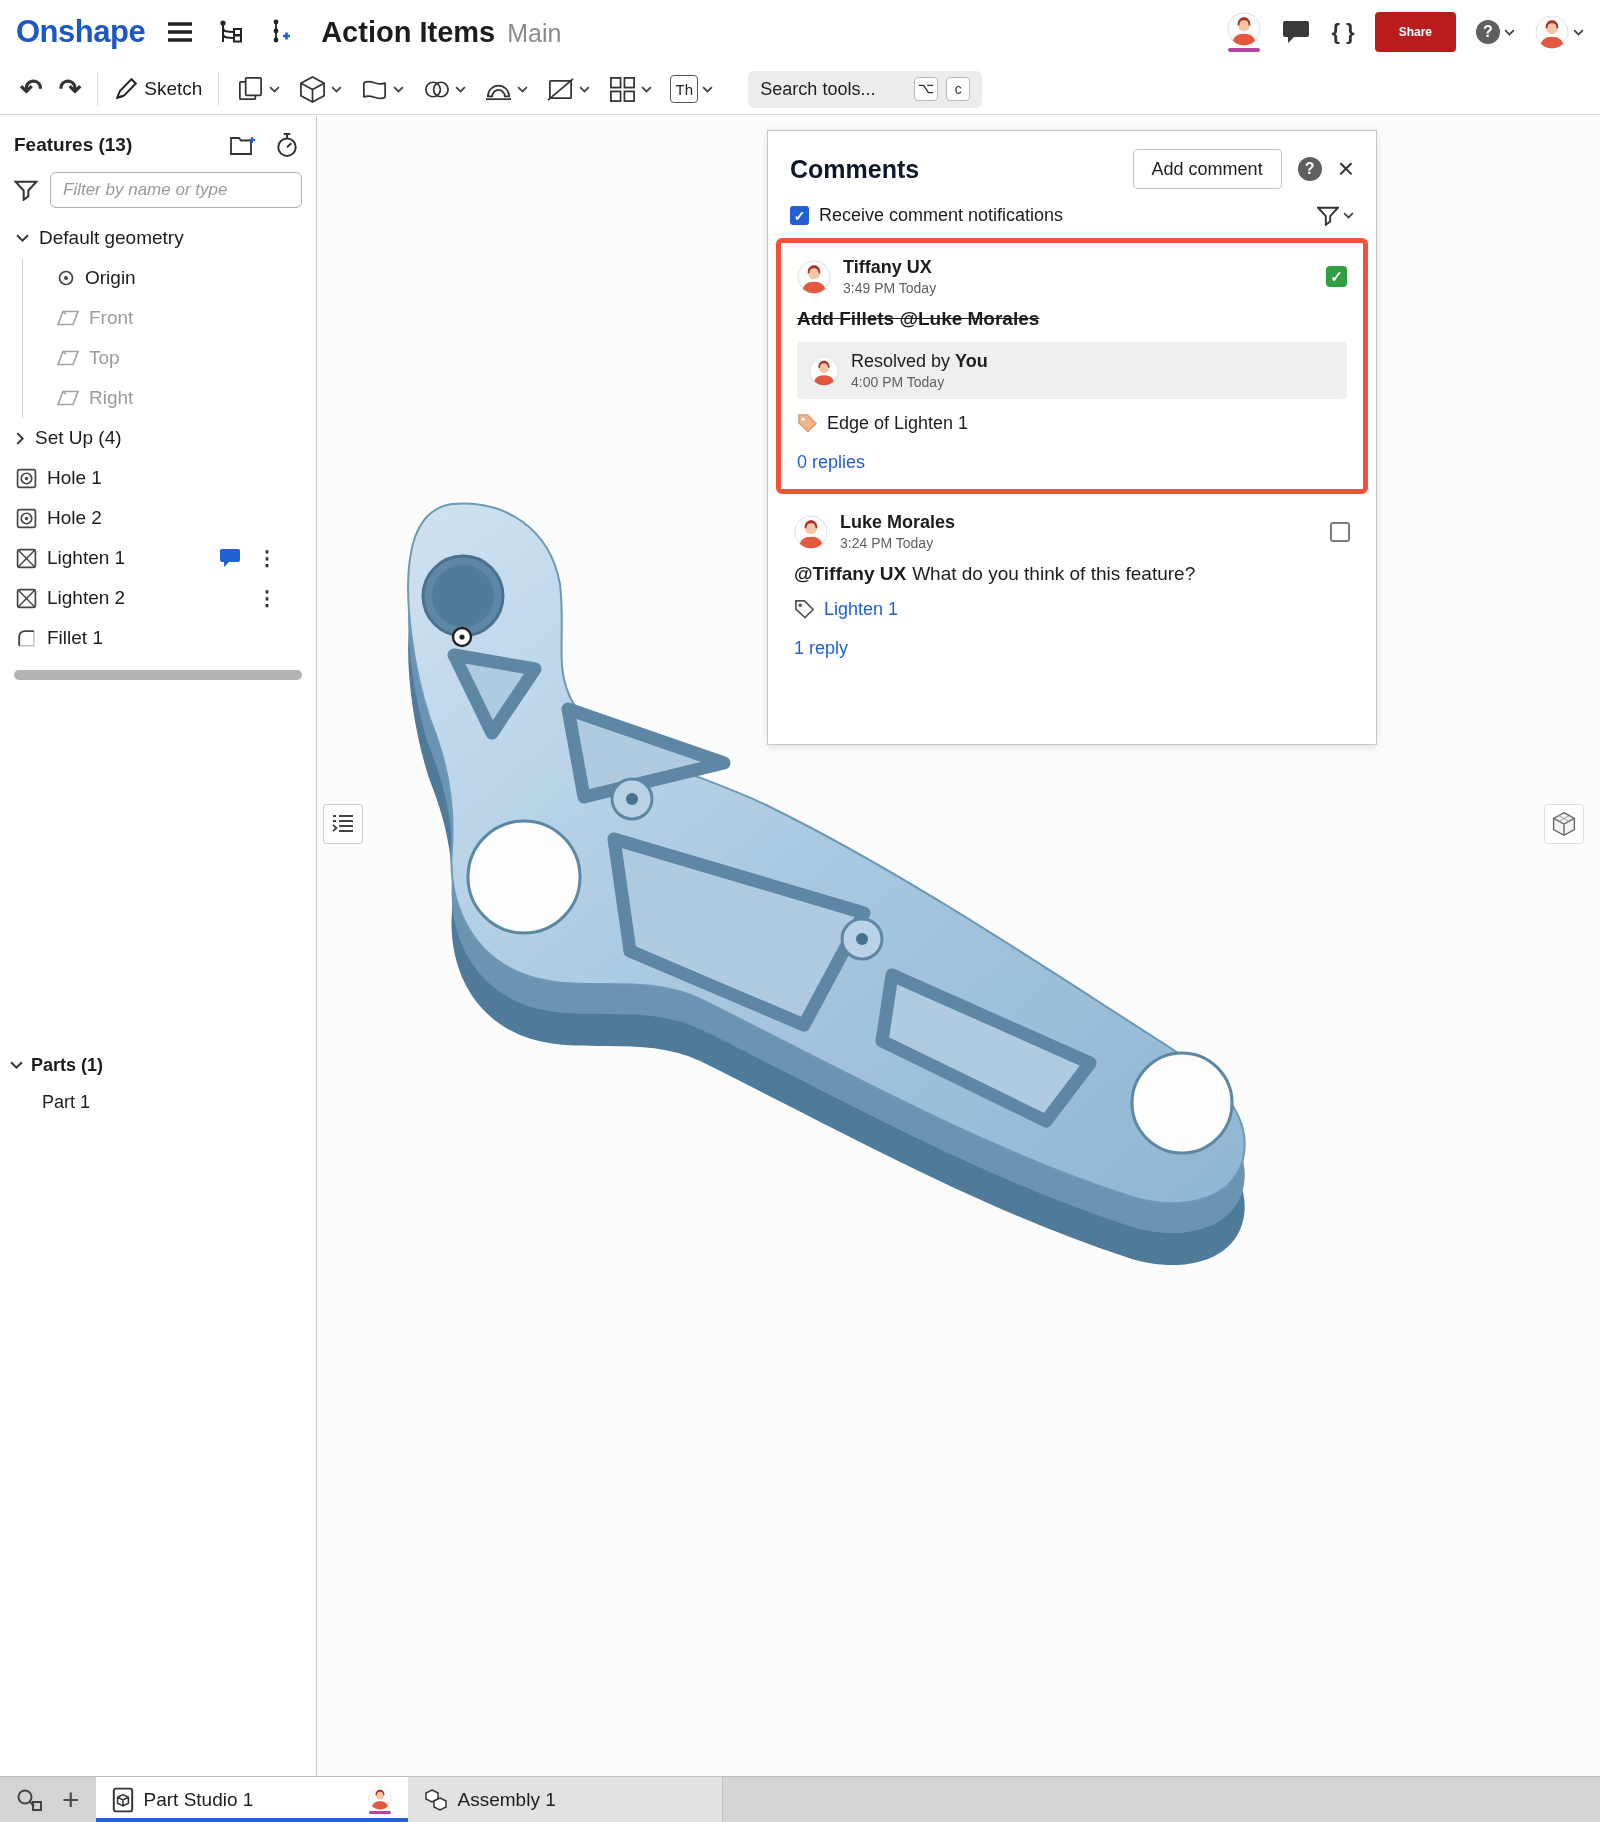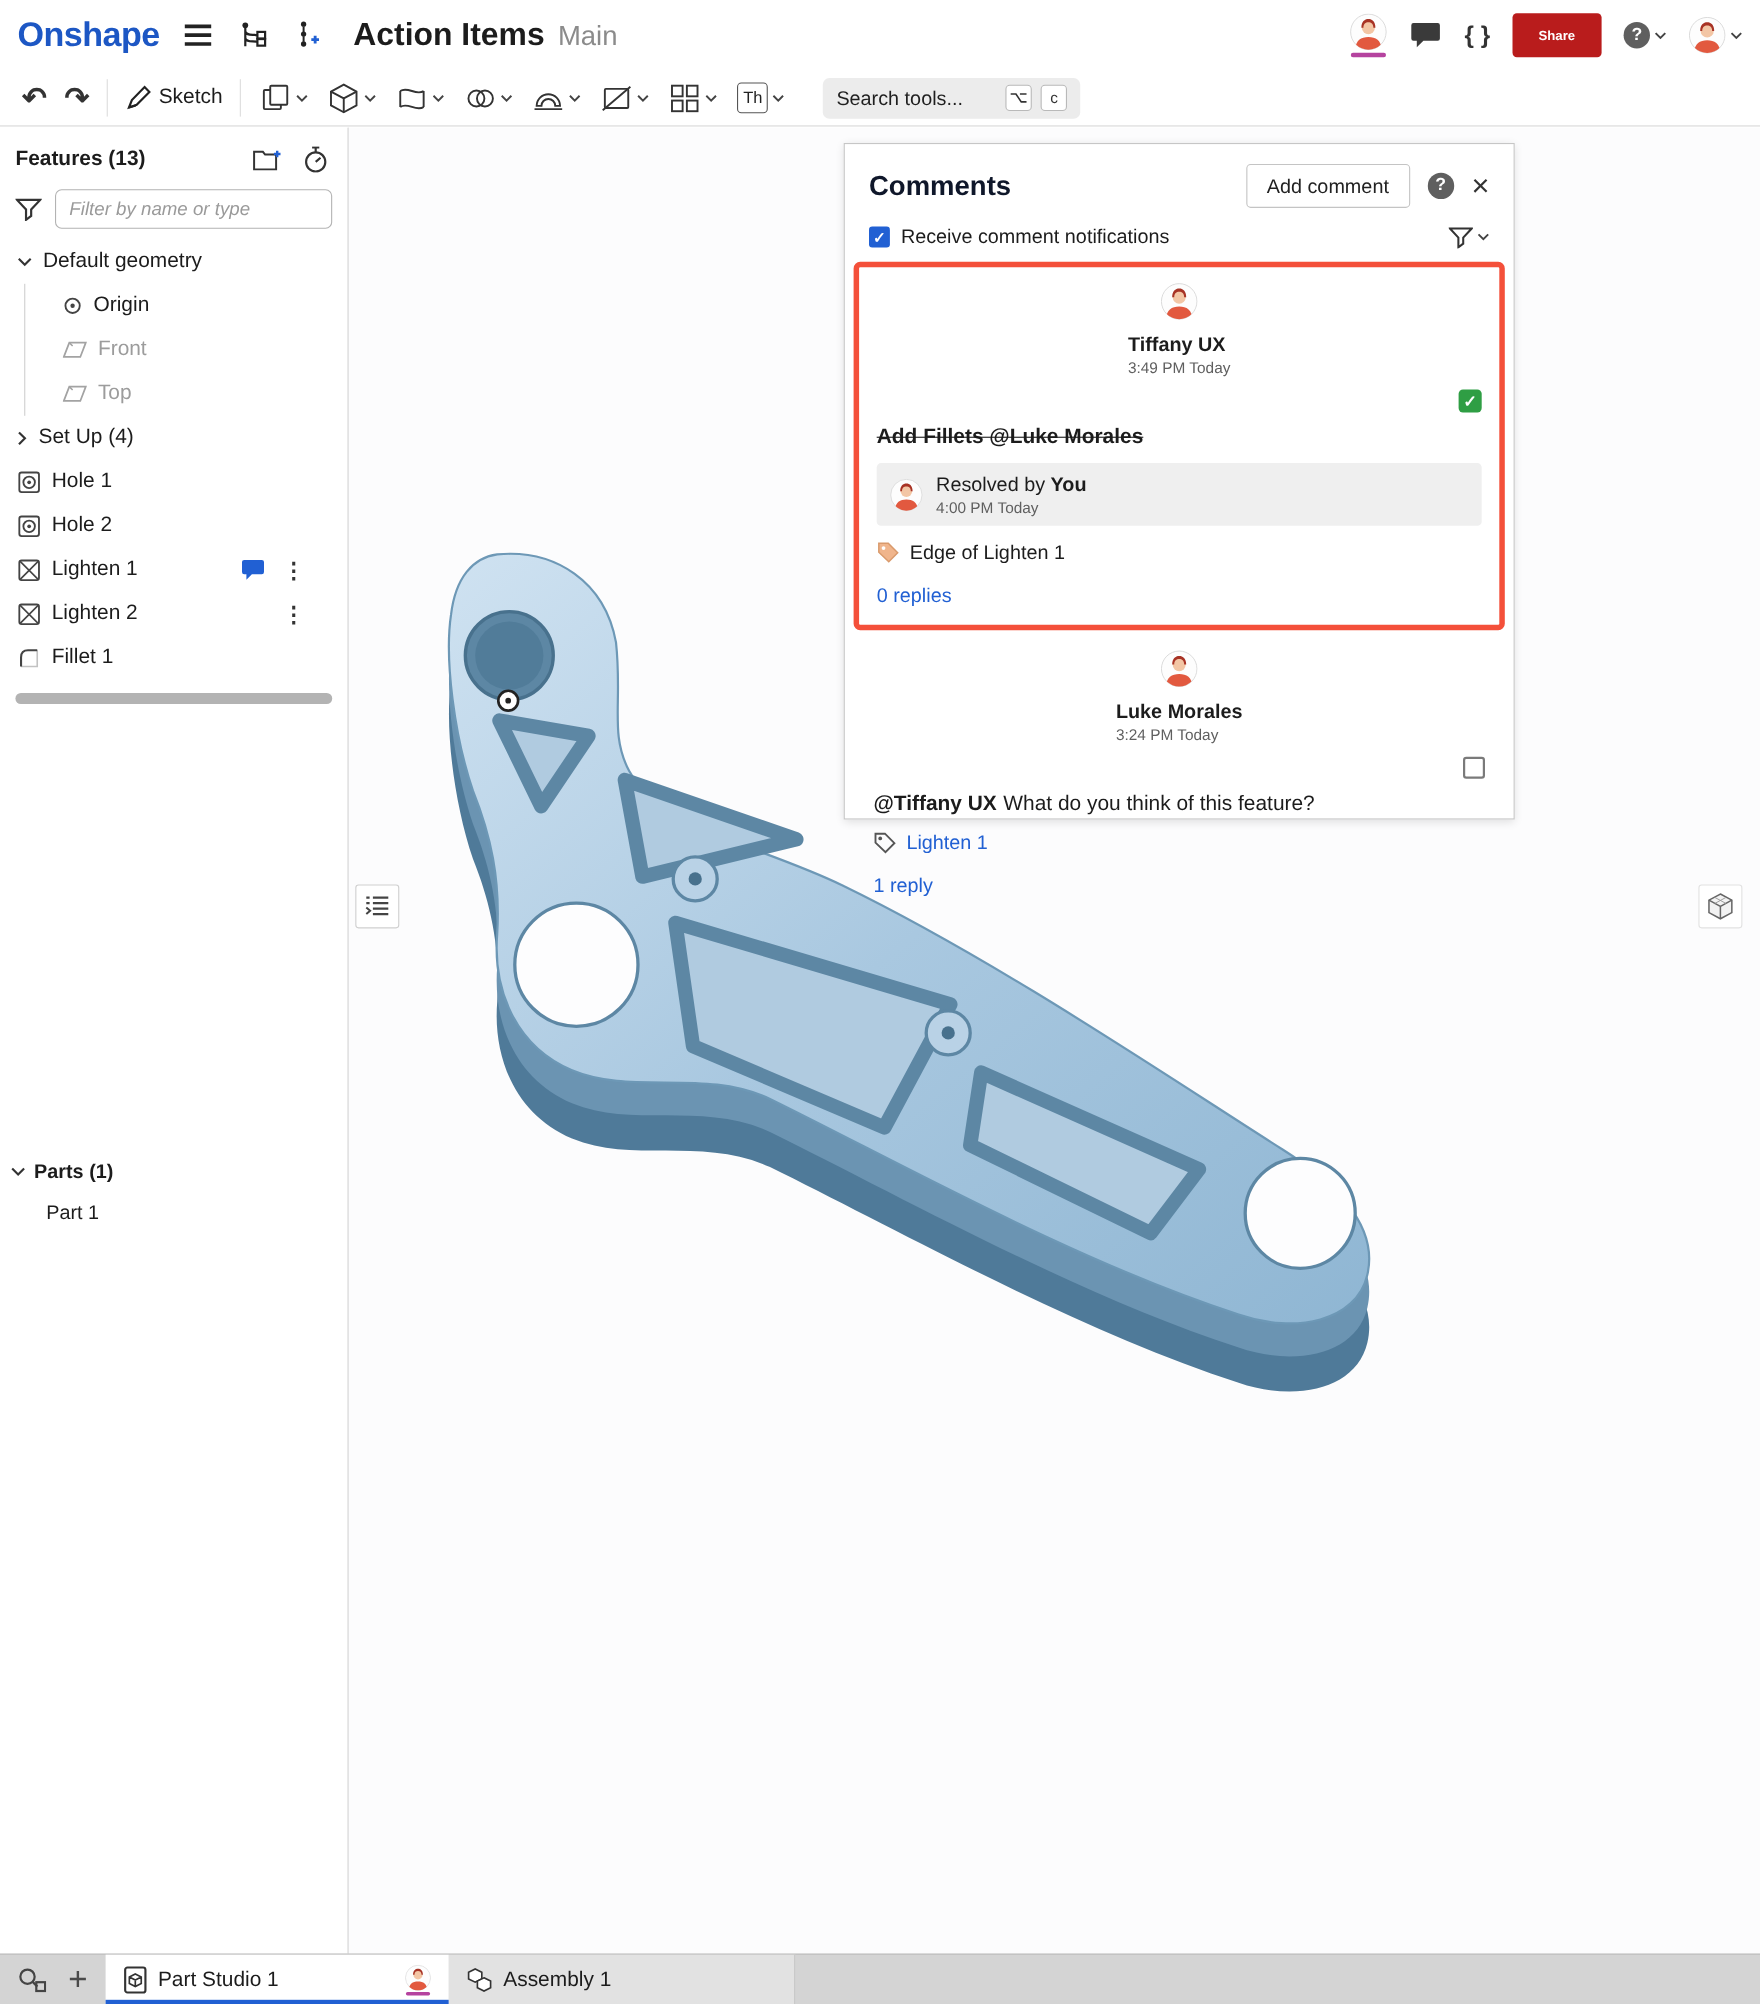--- a/index.html
+++ b/index.html
@@ -69,21 +69,21 @@
   .comments-panel { position:absolute; left:767px; top:130px; width:610px; height:615px; background:#fff; border:1px solid #c6c6c6; box-shadow:0 2px 8px rgba(0,0,0,.12); padding:18px 22px; z-index:5; }
   .cp-header { display:flex; align-items:center; gap:16px; }
   .cp-title { font-size:25px; font-weight:bold; color:#0f172a; flex:1; }
   .add-comment-btn { height:40px; border:1px solid #c4c4c4; background:#fff; border-radius:4px; font-size:18px; color:#222; padding:0 18px; cursor:pointer; font-family:"Liberation Sans", sans-serif; }
   .cp-close { font-size:28px; color:#333; line-height:1; cursor:pointer; }
   .notif-row { display:flex; align-items:center; gap:10px; margin-top:16px; }
   .checkbox-blue { width:19px; height:19px; background:#2160d3; border-radius:3px; color:#fff; font-size:14px; font-weight:bold; display:flex; align-items:center; justify-content:center; cursor:pointer; }
   .notif-label { font-size:18px; color:#1c1c1c; }
   .notif-right { margin-left:auto; display:flex; align-items:center; gap:4px; cursor:pointer; }
   .comment-highlight { margin:12px -14px 0 -14px; border:5px solid #f4503a; border-radius:6px; padding:14px 16px 16px 16px; }
-  .comment-head { display:flex; align-items:center; gap:12px;flex-direction:column; }
+  .comment-head { display:flex; align-items:center; gap:12px; }
   .author-col { display:flex; flex-direction:column; gap:2px; }
   .author-name { font-size:18px; font-weight:bold; color:#1c1c1c; }
   .comment-time { font-size:14px; color:#5f5f5f; }
   .head-check { margin-left:auto; }
   .check-green { width:21px; height:21px; background:#2f9e44; border-radius:4px; color:#fff; font-size:15px; font-weight:bold; display:flex; align-items:center; justify-content:center; cursor:pointer; }
   .check-empty { width:20px; height:20px; border:2px solid #7a7a7a; border-radius:3px; cursor:pointer; }
   .c-body { font-size:19px; margin-top:12px; color:#1c1c1c; }
   .resolved-body { font-weight:bold; text-decoration:line-through; }
   .resolved-box { margin-top:12px; background:#efefef; border-radius:4px; padding:9px 12px; display:flex; align-items:center; gap:12px; }
   .resolved-col { display:flex; flex-direction:column; gap:2px; font-size:18px; color:#1c1c1c; }
@@ -335,20 +335,27 @@
           <path d="M6 1.5 L9 4.5" stroke="#a3a3a3" stroke-width="1.4"></path>
         </svg>
       <span class="gray-label">Front</span>
     </div>
     <div class="tree-item">
       <svg width="22" height="16" viewBox="0 0 22 16">
           <path d="M6 1.5 H21 L16 14.5 H1 Z" fill="#fff" stroke="#a3a3a3" stroke-width="1.6"></path>
           <path d="M6 1.5 L9 4.5" stroke="#a3a3a3" stroke-width="1.4"></path>
         </svg>
       <span class="gray-label">Top</span>
+    </div>
+    <div class="tree-item">
+      <svg width="22" height="16" viewBox="0 0 22 16">
+          <path d="M6 1.5 H21 L16 14.5 H1 Z" fill="#fff" stroke="#a3a3a3" stroke-width="1.6"></path>
+          <path d="M6 1.5 L9 4.5" stroke="#a3a3a3" stroke-width="1.4"></path>
+        </svg>
+      <span class="gray-label">Right</span>
     </div>
   </div>
 
   <div class="tree-item">
     <svg width="9" height="13" viewBox="0 0 8 12">
         <path d="M1 1 L6 6 L1 11" fill="none" stroke="#333" stroke-width="1.8"></path>
       </svg>
     <span>Set Up (4)</span>
   </div>
 

